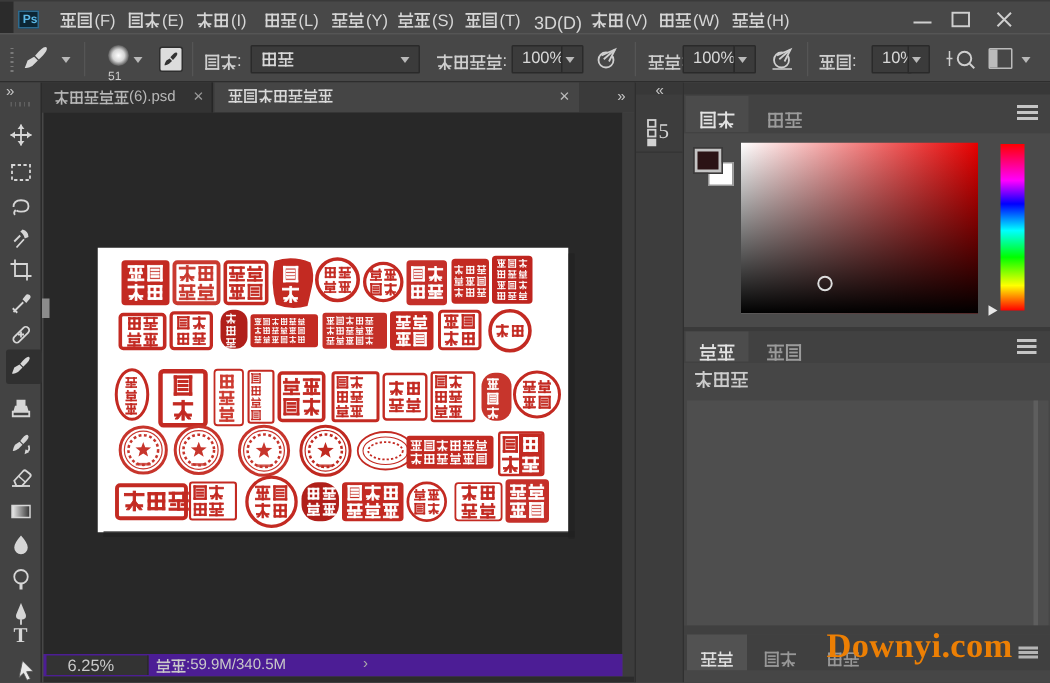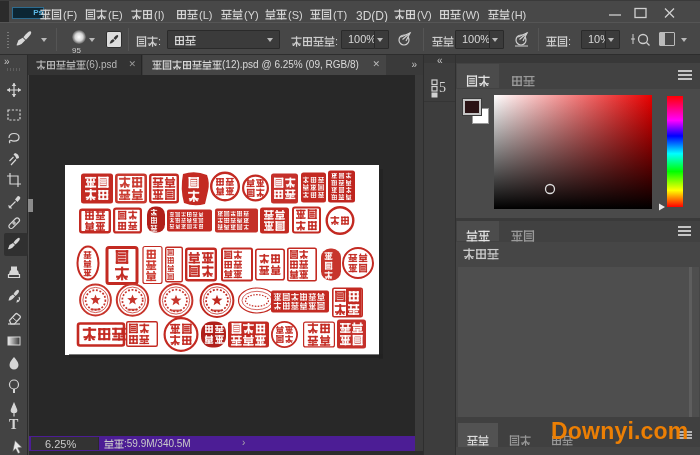--- a/index.html
+++ b/index.html
@@ -105,21 +105,21 @@
       </linearGradient>
 <linearGradient id="sv2" x1="0" y1="0" x2="0" y2="1">
         <stop offset="0" stop-color="#000" stop-opacity="0"></stop>
         <stop offset="1" stop-color="#000"></stop>
       </linearGradient>
 </defs>
   </svg>
 
 <div id="menubar">
 <div style="position:absolute;left:0;top:0;width:9px;height:22px;background:#2b2b2b"></div>
-<div style="position:absolute;left:12px;top:6px;width:32px;height:12px;background:#0c2634;border:1px solid #2d6b8f;color:#5cb8e6;font-size:8px;font-weight:bold;text-align:right;line-height:10px">Ps</div>
+<div style="position:absolute;left:12px;top:6px;width:14px;height:12px;background:#0c2634;border:1px solid #2d6b8f;color:#5cb8e6;font-size:8px;font-weight:bold;text-align:right;line-height:10px">Ps</div>
 <span class="mi" style="left:40px"><span class="lb">
         <svg class="cj" style="vertical-align:0px" width="22" height="11" viewBox="0 0 22.0 11" fill="#d6d6d6">
           <use href="#h1" x="0.0" y="0" width="11" height="11"></use>
           <use href="#h2" x="11.0" y="0" width="11" height="11"></use>
         </svg>
         <span style="font-size:11px;color:#d6d6d6;margin-left:1px">(F)</span>
       </span></span>
     <span class="mi" style="left:85px"><span class="lb">
         <svg class="cj" style="vertical-align:0px" width="22" height="11" viewBox="0 0 22.0 11" fill="#d6d6d6">
           <use href="#h2" x="0.0" y="0" width="11" height="11"></use>
@@ -193,21 +193,21 @@
 
 <div id="optbar">
 <div style="position:absolute;left:7px;top:9px;width:2px;height:16px;background:repeating-linear-gradient(#7a7a7a 0 1px,transparent 1px 3px)"></div>
 <svg style="position:absolute;left:14px;top:6px" width="20" height="20" viewBox="0 0 16 16">
       <path d="M13.5 2 q1.5 1.5 -4 6.5 l-2 -2 q4.5 -5.5 6 -4.5 z" fill="#d8d8d8"></path>
       <path d="M7 7 l2 2 l-3 3 q-2.5 1.5 -4 1 q1 -2.5 1.5 -4 z" fill="#d8d8d8"></path>
     </svg>
 <span class="chev" style="left:41px"></span>
 <div class="sep" style="left:56px"></div>
 <div style="position:absolute;left:72px;top:7px;width:14px;height:14px;border-radius:50%;background:radial-gradient(circle,#ffffff 0%,#d5d5d5 40%,#474747 75%)"></div>
-<div style="position:absolute;left:72px;top:23px;color:#ccc;font-size:8px">95</div>
+<div style="position:absolute;left:72px;top:23px;color:#ccc;font-size:8px">51</div>
 <span class="chev" style="left:89px"></span>
 <div style="position:absolute;left:106px;top:8px;width:16px;height:17px;border:1px solid #2e2e2e;border-radius:2px;background:#dcdcdc"><svg width="14" height="15" viewBox="0 0 16 16">
         <path d="M12.5 3 q1.5 1 -3 5.5 l-2 -2 q3.5 -4.5 5 -3.5 z" fill="#333"></path>
         <path d="M7 7.5 l1.8 1.8 l-2.3 2.2 q-2 1.5 -3.5 1 q0.5 -2 1.5 -3.5 z" fill="#333"></path>
       </svg></div>
 <div class="sep" style="left:128px"></div>
 <span class="lb" style="position:absolute;left:136px;top:12px">
       <svg class="cj" style="vertical-align:0px" width="22" height="11" viewBox="0 0 22.0 11" fill="#cfcfcf">
         <use href="#h2" x="0.0" y="0" width="11" height="11"></use>
         <use href="#h3" x="11.0" y="0" width="11" height="11"></use>
@@ -293,21 +293,20 @@
       <span class="lb" style="position:absolute;left:9px;top:4px">
         <svg class="cj" style="vertical-align:0px" width="70" height="10" viewBox="0 0 70.0 10" fill="#dadada">
           <use href="#h1" x="0.0" y="0" width="10" height="10"></use>
           <use href="#h2" x="10.0" y="0" width="10" height="10"></use>
           <use href="#h3" x="20.0" y="0" width="10" height="10"></use>
           <use href="#h4" x="30.0" y="0" width="10" height="10"></use>
           <use href="#h5" x="40.0" y="0" width="10" height="10"></use>
           <use href="#h6" x="50.0" y="0" width="10" height="10"></use>
           <use href="#h1" x="60.0" y="0" width="10" height="10"></use>
         </svg>
-        <span style="font-size:10px;color:#dadada">(12).psd @ 6.25% (09, RGB/8)</span>
       </span>
       <span style="position:absolute;right:6px;top:4px;font-size:9px;color:#bbb">✕</span>
     </div>
 <div style="position:absolute;right:8px;top:4px;color:#c5c5c5;font-size:10px;letter-spacing:-2px">»</div>
 </div>
 
 <div id="toolbar">
 <div style="position:absolute;left:4px;top:1px;color:#c5c5c5;font-size:10px;letter-spacing:-2px">»</div>
 <div style="position:absolute;left:7px;top:13px;width:14px;height:3px;background:repeating-linear-gradient(90deg,#5f5f5f 0 1px,transparent 1px 3px)"></div>
 <div style="position:absolute;left:4px;top:178px;width:24px;height:23px;background:#303030;border-radius:2px"></div>
@@ -713,12 +712,12 @@
         <use href="#h3" x="11.0" y="0" width="11" height="11"></use>
       </svg></div>
 <div class="ptab" style="left:86px;top:368px;width:40px;text-align:center"><svg class="cj" style="vertical-align:-6px" width="22" height="11" viewBox="0 0 22.0 11" fill="#989898">
         <use href="#h4" x="0.0" y="0" width="11" height="11"></use>
         <use href="#h5" x="11.0" y="0" width="11" height="11"></use>
       </svg></div>
 <div style="position:absolute;right:8px;top:376px;width:13px;height:2px;background:#b5b5b5;box-shadow:0 3px #b5b5b5,0 6px #b5b5b5"></div>
 <div style="position:absolute;left:0;top:392px;width:245px;height:8px;background:#464646"></div>
 </div>
 
-<div style="position:absolute;left:551px;top:418px;font-size:23px;color:#ec7f04;font-family:Liberation Sans, sans-serif;letter-spacing:0.2px;font-weight:bold">Downyi.com</div>
+<div style="position:absolute;left:551px;top:418px;font-size:23px;color:#ec7f04;font-family:Liberation Serif, serif;letter-spacing:0.2px;font-weight:bold">Downyi.com</div>
 </body></html>

